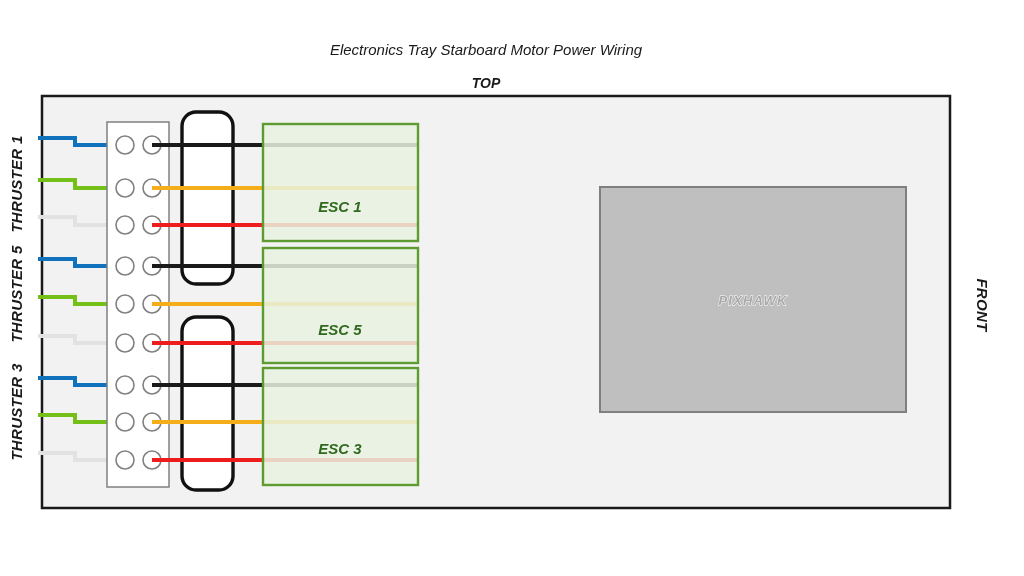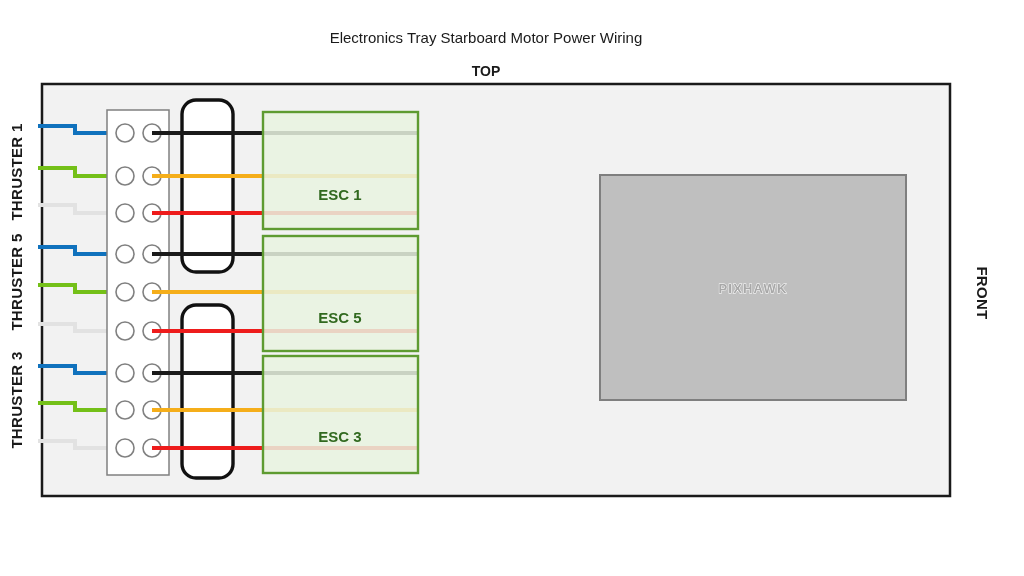--- a/index.html
+++ b/index.html
@@ -9,23 +9,24 @@
   }
   body {
     width: 1024px;
     height: 576px;
     position: relative;
     font-family: "Liberation Sans", sans-serif;
     overflow: hidden;
   }
   #stage {
     position: absolute;
-    left: 0; top: 0;
+    left: 0; top: 12px;
     width: 1024px;
     height: 432px;
+    font-style: italic;
   }
   svg.diagram {
     position: absolute;
     left: 0; top: 0;
     width: 1024px;
     height: 576px;
     display: block;
   }
   .title-text {
     font-family: "Liberation Sans", sans-serif;

